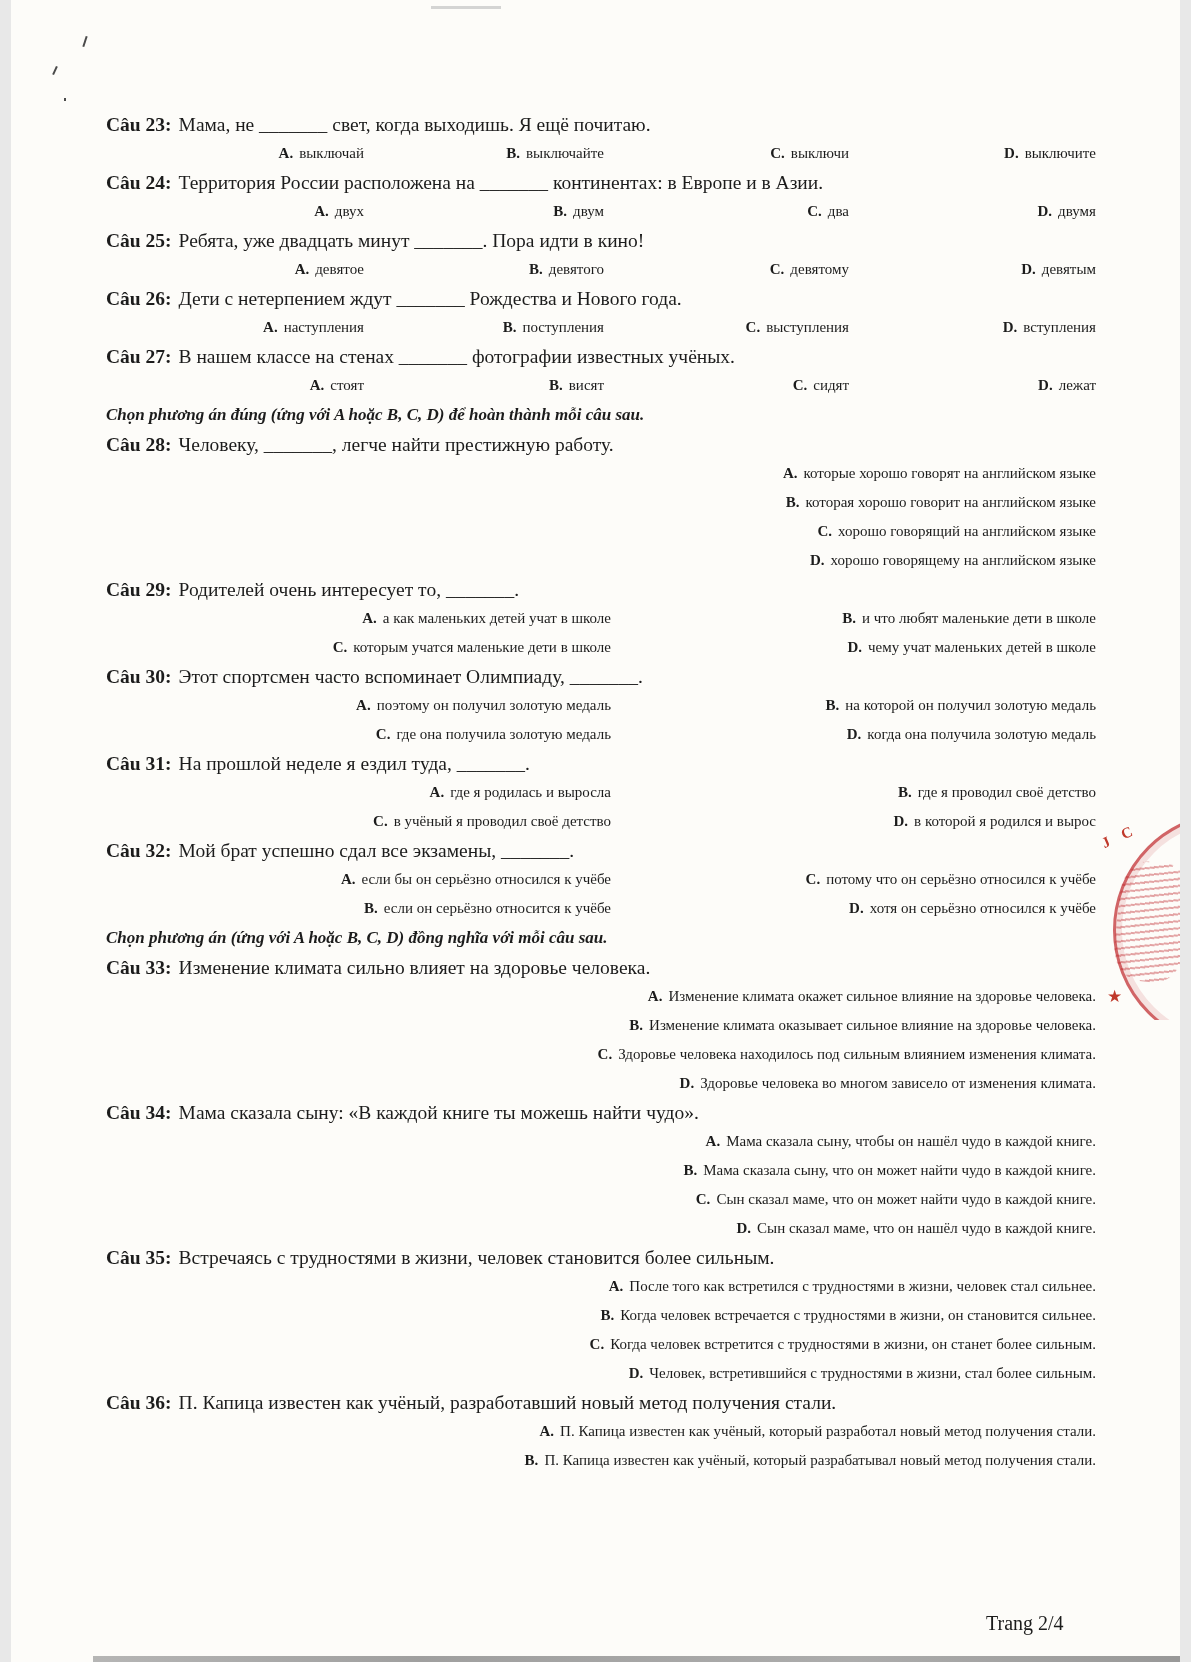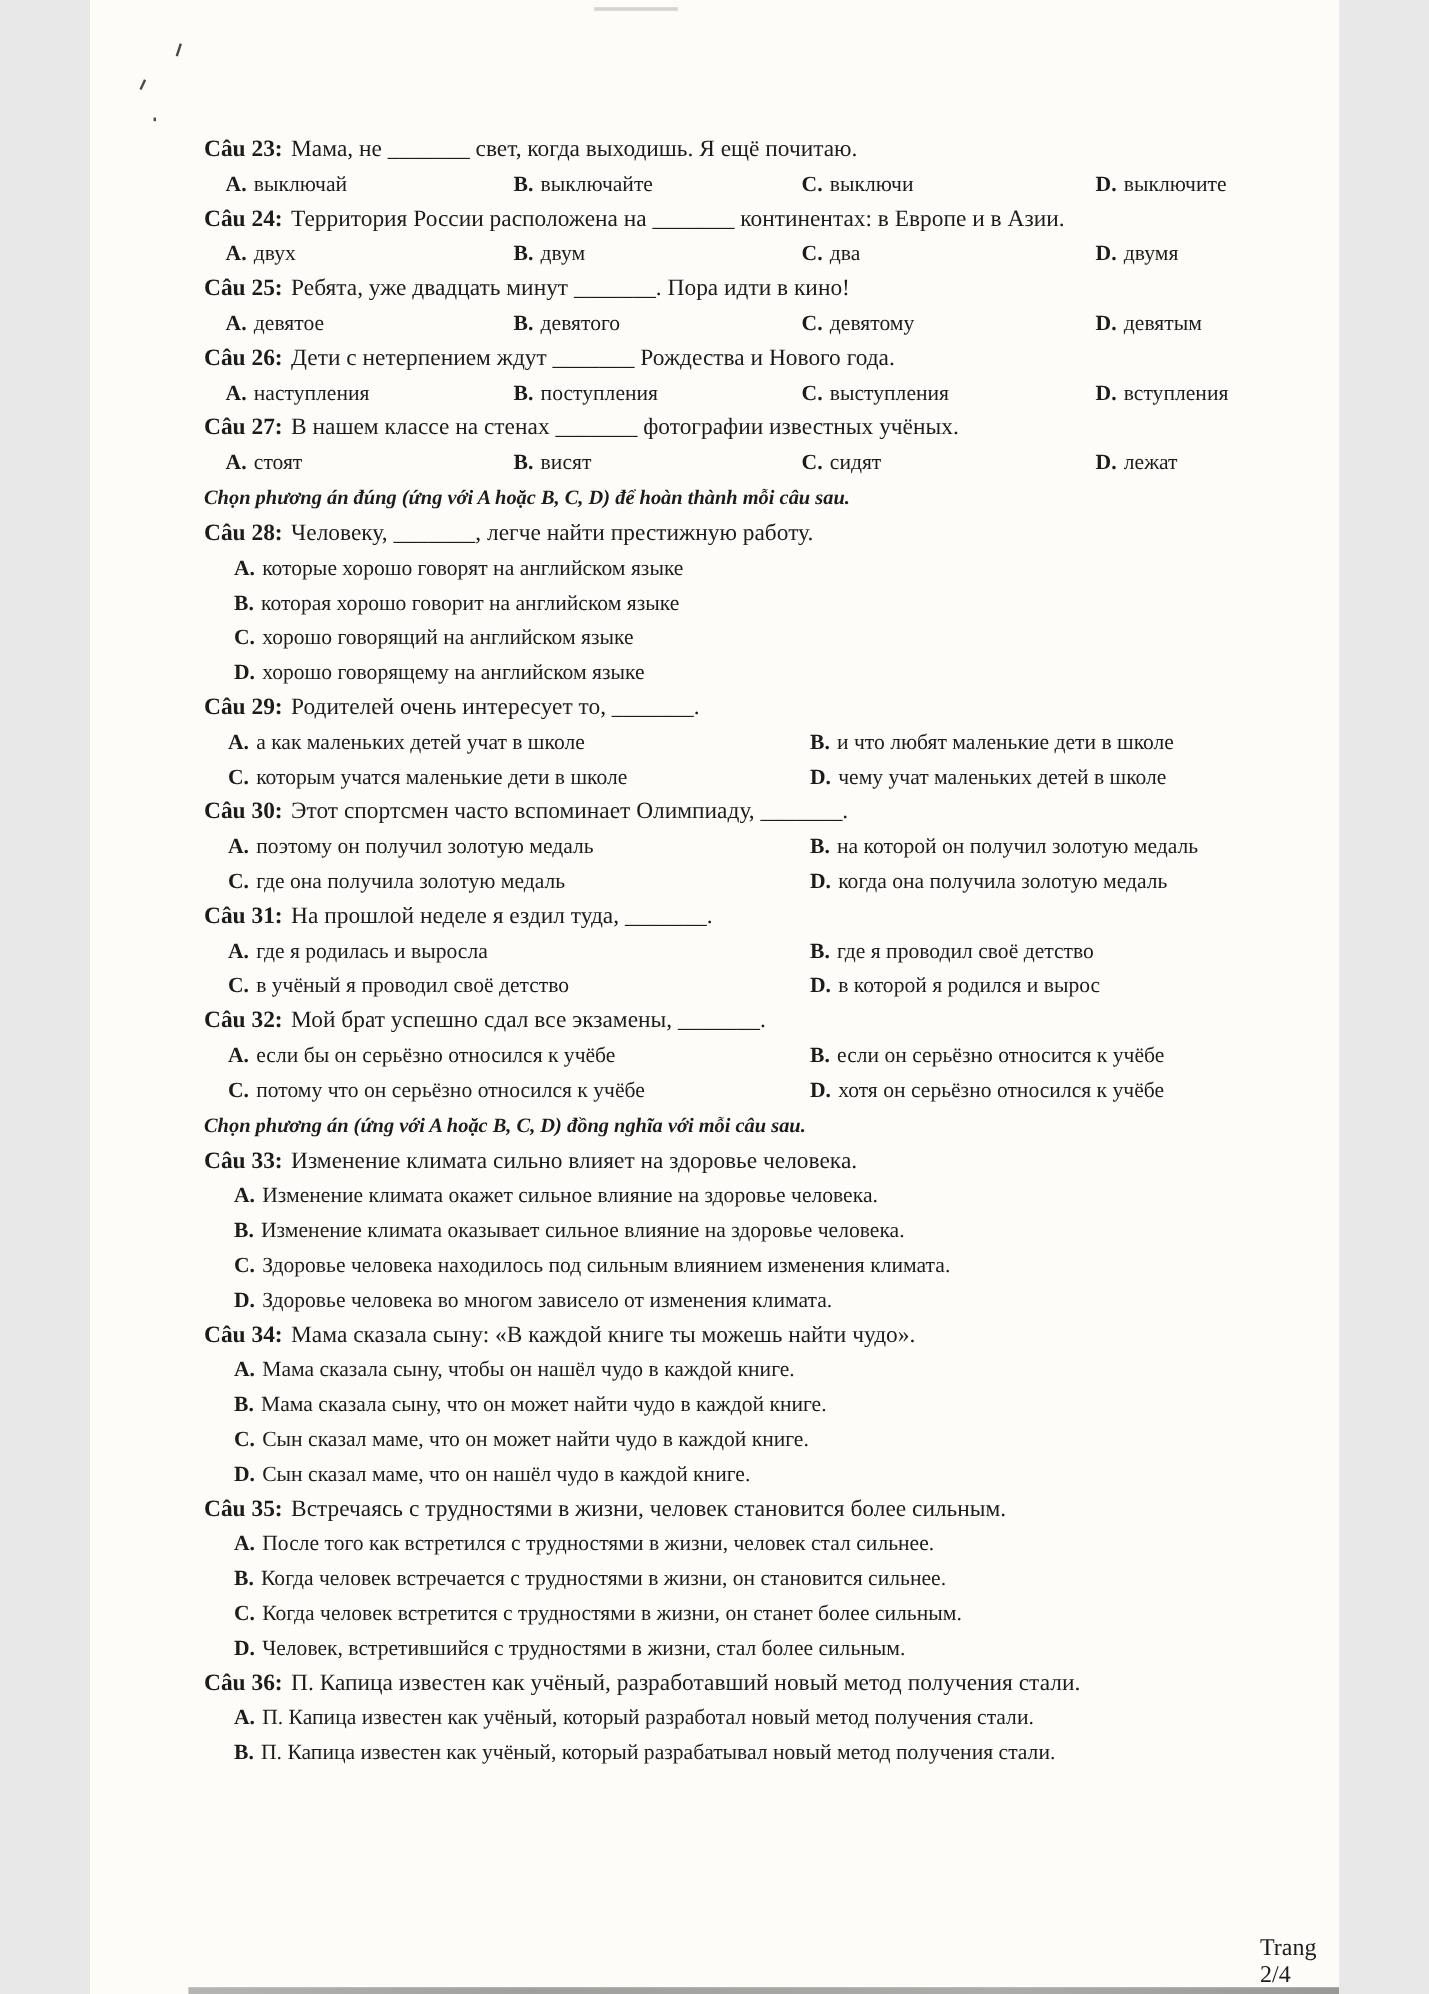--- a/index.html
+++ b/index.html
@@ -1,36 +1,36 @@
 <!DOCTYPE html>
 <html><head>
 <meta charset="utf-8">
 <style>
   html,body { margin:0; padding:0; background:#e8e8e8; }
   .page {
     position:relative;
-    width:1041px; height:1662px;
+    width:1169px; height:1662px;
     margin:0 auto;
     background:#fdfcf9;
     font-family:"Liberation Serif", serif;
     color:#1c1c1c;
     overflow:hidden;
   }
   .content {
     position:absolute;
     left:95px; top:110px;
     width:990px;
   }
   .q-line { font-size:19.5px; line-height:29px; }
   .q-num { font-weight:bold; margin-right:7px; }
   .section-header {
     font-size:17px; line-height:30px;
     font-weight:bold; font-style:italic;
   }
-  .option { font-size:18px; line-height:29px; white-space:nowrap; }
+  .option { font-size:15px; line-height:29px; white-space:nowrap;text-align:right; }
   .opt-letter { font-weight:bold; margin-right:6px; }
   .options.cols-4 {
     display:grid;
     grid-template-columns:240px 240px 245px auto;
     padding-left:18px;
   }
   .options.cols-2 {
     display:grid;
     grid-template-columns:485px auto;
     padding-left:20px;
@@ -187,22 +187,22 @@
           <div class="option"><span class="opt-letter">A.</span><span class="opt-text">где я родилась и выросла</span></div>
           <div class="option"><span class="opt-letter">B.</span><span class="opt-text">где я проводил своё детство</span></div>
           <div class="option"><span class="opt-letter">C.</span><span class="opt-text">в учёный я проводил своё детство</span></div>
           <div class="option"><span class="opt-letter">D.</span><span class="opt-text">в которой я родился и вырос</span></div>
         </div>
       </div>
       <div class="question">
         <div class="q-line"><span class="q-num">Câu 32:</span><span class="q-text">Мой брат успешно сдал все экзамены, _______.</span></div>
         <div class="options cols-2">
           <div class="option"><span class="opt-letter">A.</span><span class="opt-text">если бы он серьёзно относился к учёбе</span></div>
+          <div class="option"><span class="opt-letter">C.</span><span class="opt-text">потому что он серьёзно относился к учёбе</span></div>
           <div class="option"><span class="opt-letter">B.</span><span class="opt-text">если он серьёзно относится к учёбе</span></div>
-          <div class="option"><span class="opt-letter">C.</span><span class="opt-text">потому что он серьёзно относился к учёбе</span></div>
           <div class="option"><span class="opt-letter">D.</span><span class="opt-text">хотя он серьёзно относился к учёбе</span></div>
         </div>
       </div>
       <div class="section-header">Chọn phương án (ứng với A hoặc B, C, D) đồng nghĩa với mỗi câu sau.</div>
       <div class="question">
         <div class="q-line"><span class="q-num">Câu 33:</span><span class="q-text">Изменение климата сильно влияет на здоровье человека.</span></div>
         <div class="options cols-1">
           <div class="option"><span class="opt-letter">A.</span><span class="opt-text">Изменение климата окажет сильное влияние на здоровье человека.</span></div>
           <div class="option"><span class="opt-letter">B.</span><span class="opt-text">Изменение климата оказывает сильное влияние на здоровье человека.</span></div>
           <div class="option"><span class="opt-letter">C.</span><span class="opt-text">Здоровье человека находилось под сильным влиянием изменения климата.</span></div>

